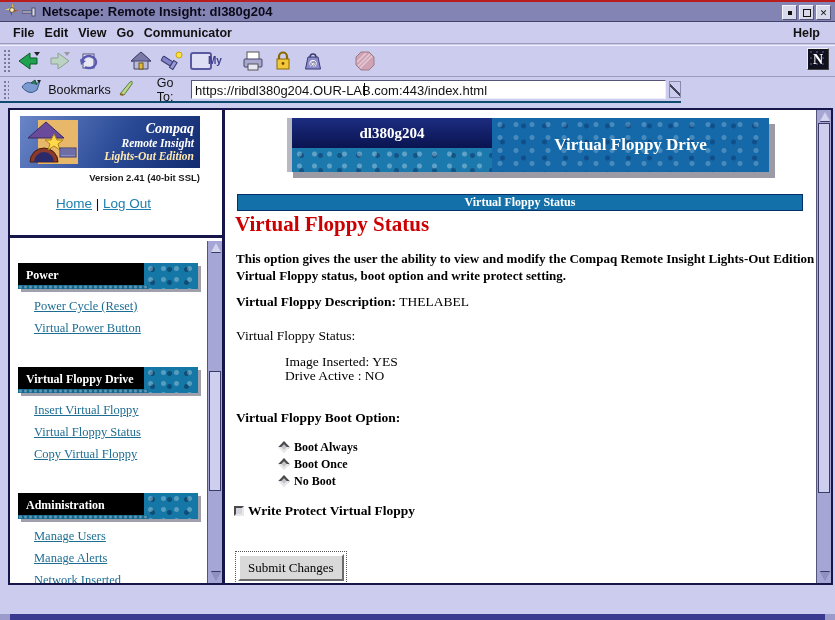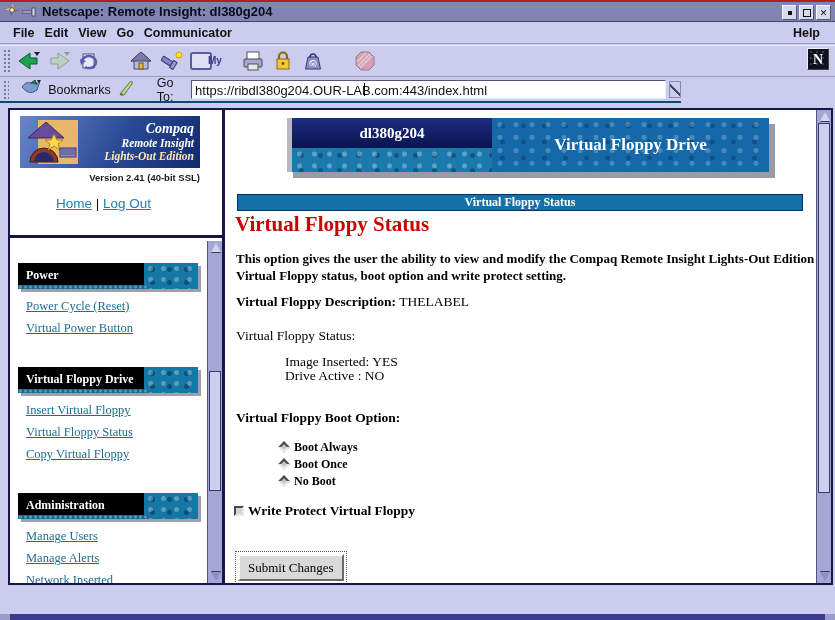--- a/index.html
+++ b/index.html
@@ -87,21 +87,21 @@
     box-shadow:3px 3px 0 #a0a0ac;padding-left:38px; }
   .nav-hdr .teal { position:absolute; right:0; top:0; width:30%; height:100%;
     background:radial-gradient(circle, rgba(255,255,255,.28) 2px, transparent 3px),
                radial-gradient(circle, rgba(0,0,30,.35) 2px, transparent 3px), #1577a6;
     background-size:13px 11px, 17px 13px; }
   .nav-hdr .strip { position:absolute; left:0; bottom:0; width:72%; height:4px;
     background:radial-gradient(circle, rgba(255,255,255,.3) 1px, transparent 2px), #13688f;
     background-size:5px 4px; }
   .nav-hdr .txt { position:absolute; left:8px; top:5px; color:#fff;
     font:bold 12px "Liberation Serif", serif; }
-  .nav-link { position:absolute; left:16px; font-family:"Liberation Serif", serif;
+  .nav-link { position:absolute; left:24px; font-family:"Liberation Serif", serif;
     font-size:12.5px; color:#1d6d92; text-decoration:underline; white-space:nowrap; }
 
   
   #banner { position:absolute; left:62px; top:8px; width:482px; height:54px;
     border-left:5px solid #b8b8c2; box-shadow:6px 6px 0 #9b9ba5; display:flex; }
   #banner-left { width:200px; display:flex; flex-direction:column; }
   #banner-server { height:30px; background:linear-gradient(#1c2c80,#0a1450); color:#fff;
     text-align:center; font:bold 15px/30px "Liberation Serif", serif; }
   #banner-lstrip { flex:1;
     background:radial-gradient(circle, rgba(255,255,255,.3) 2px, transparent 3px),

